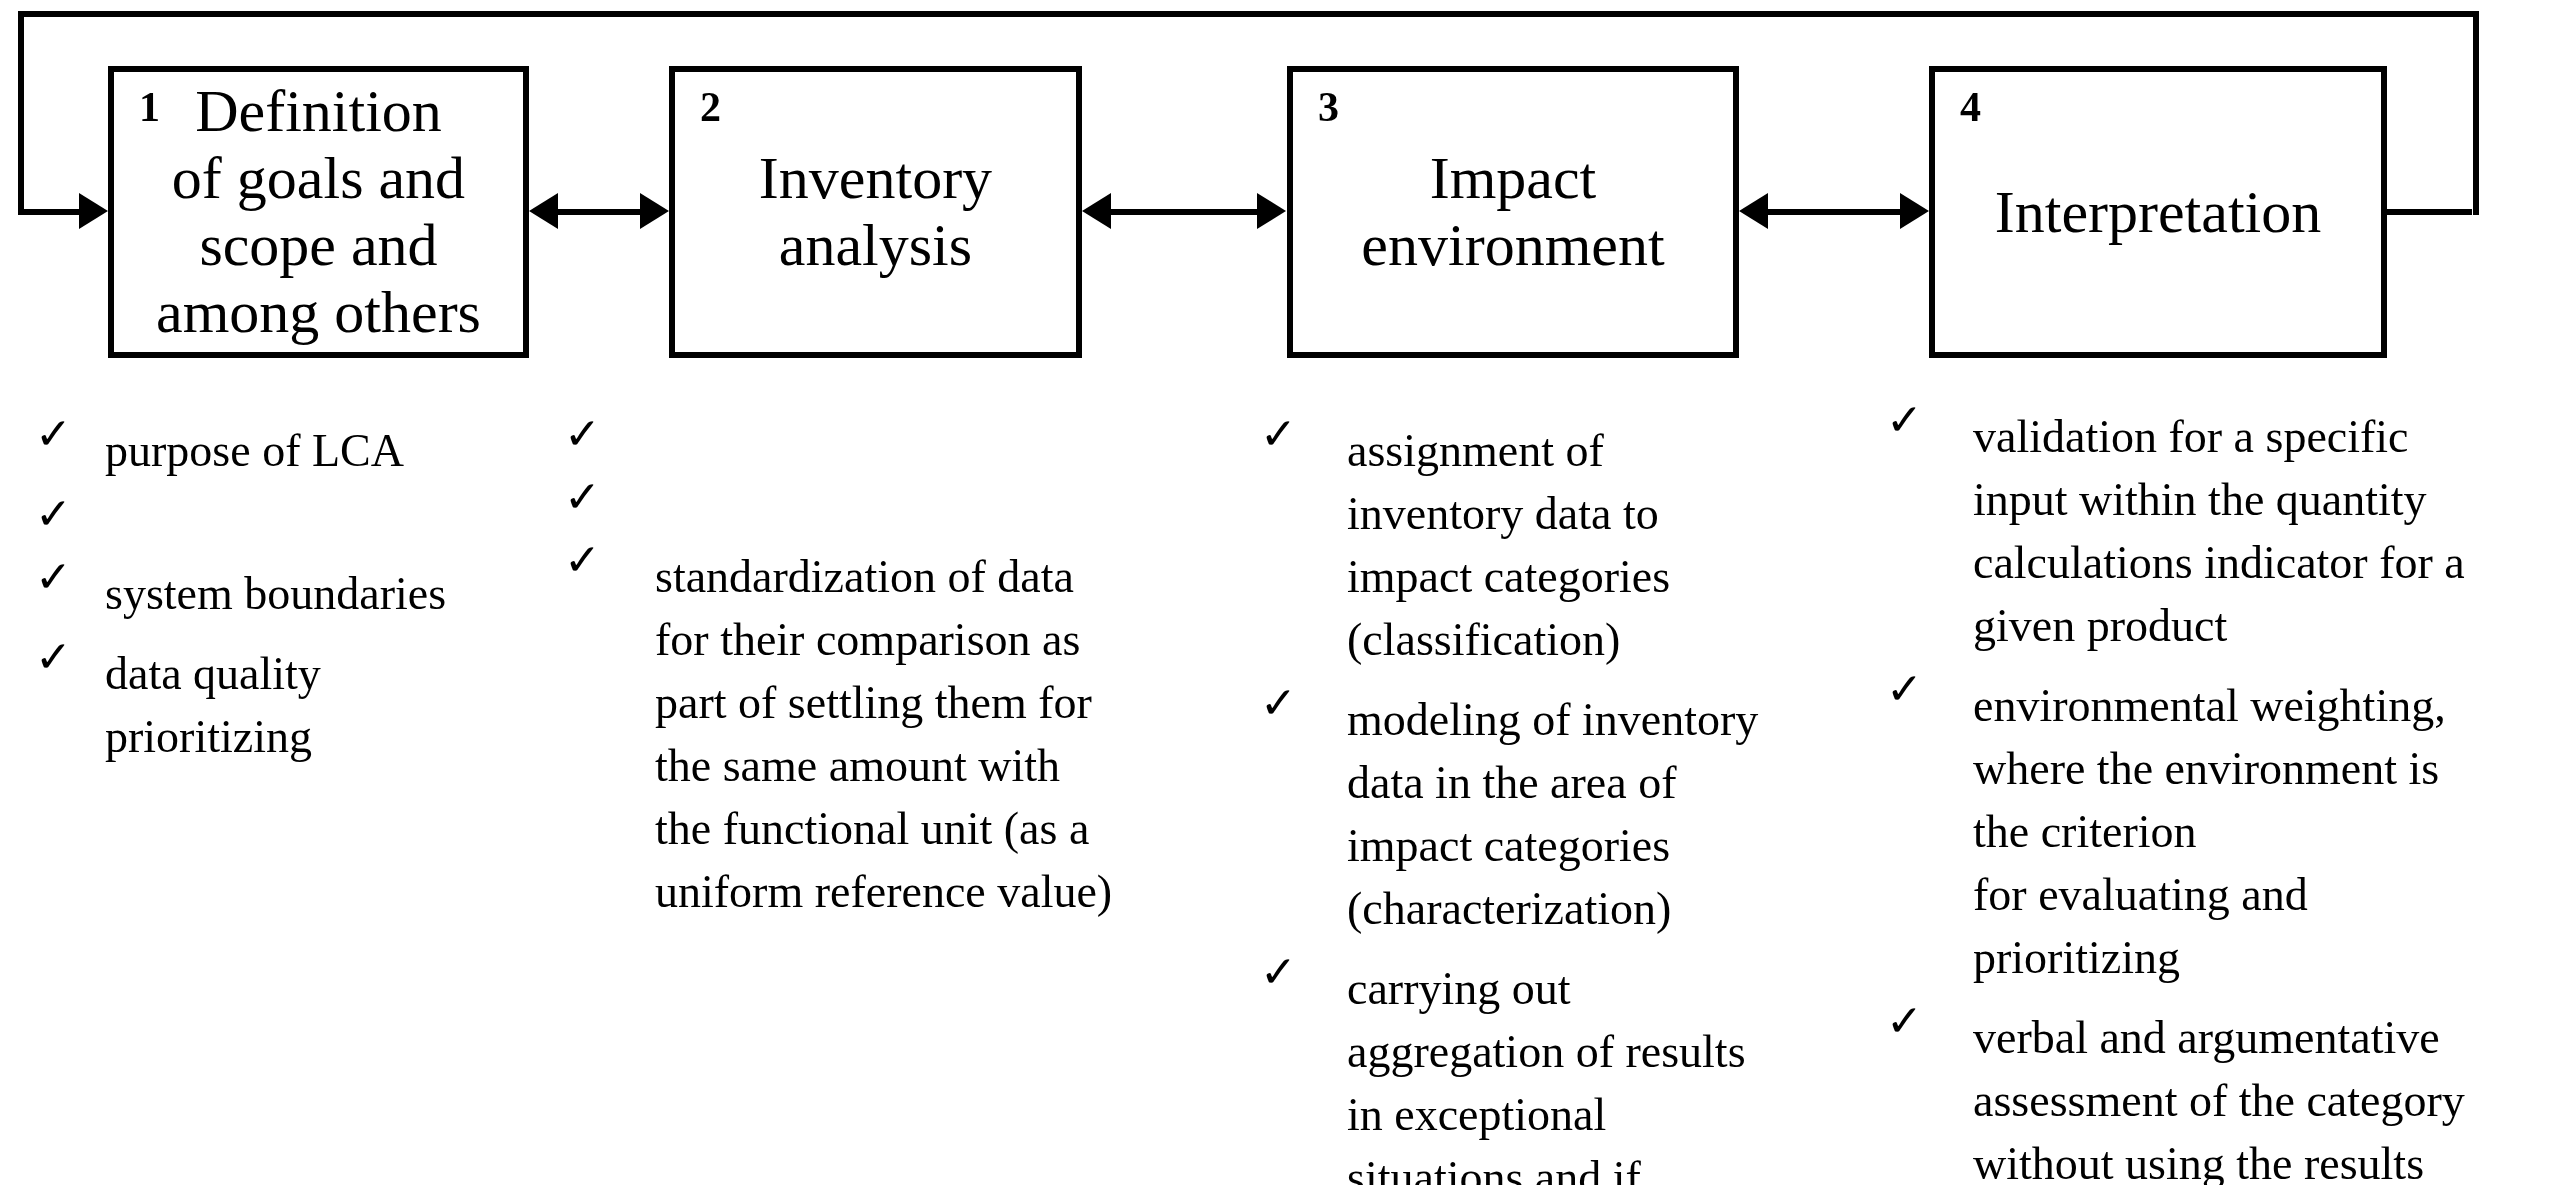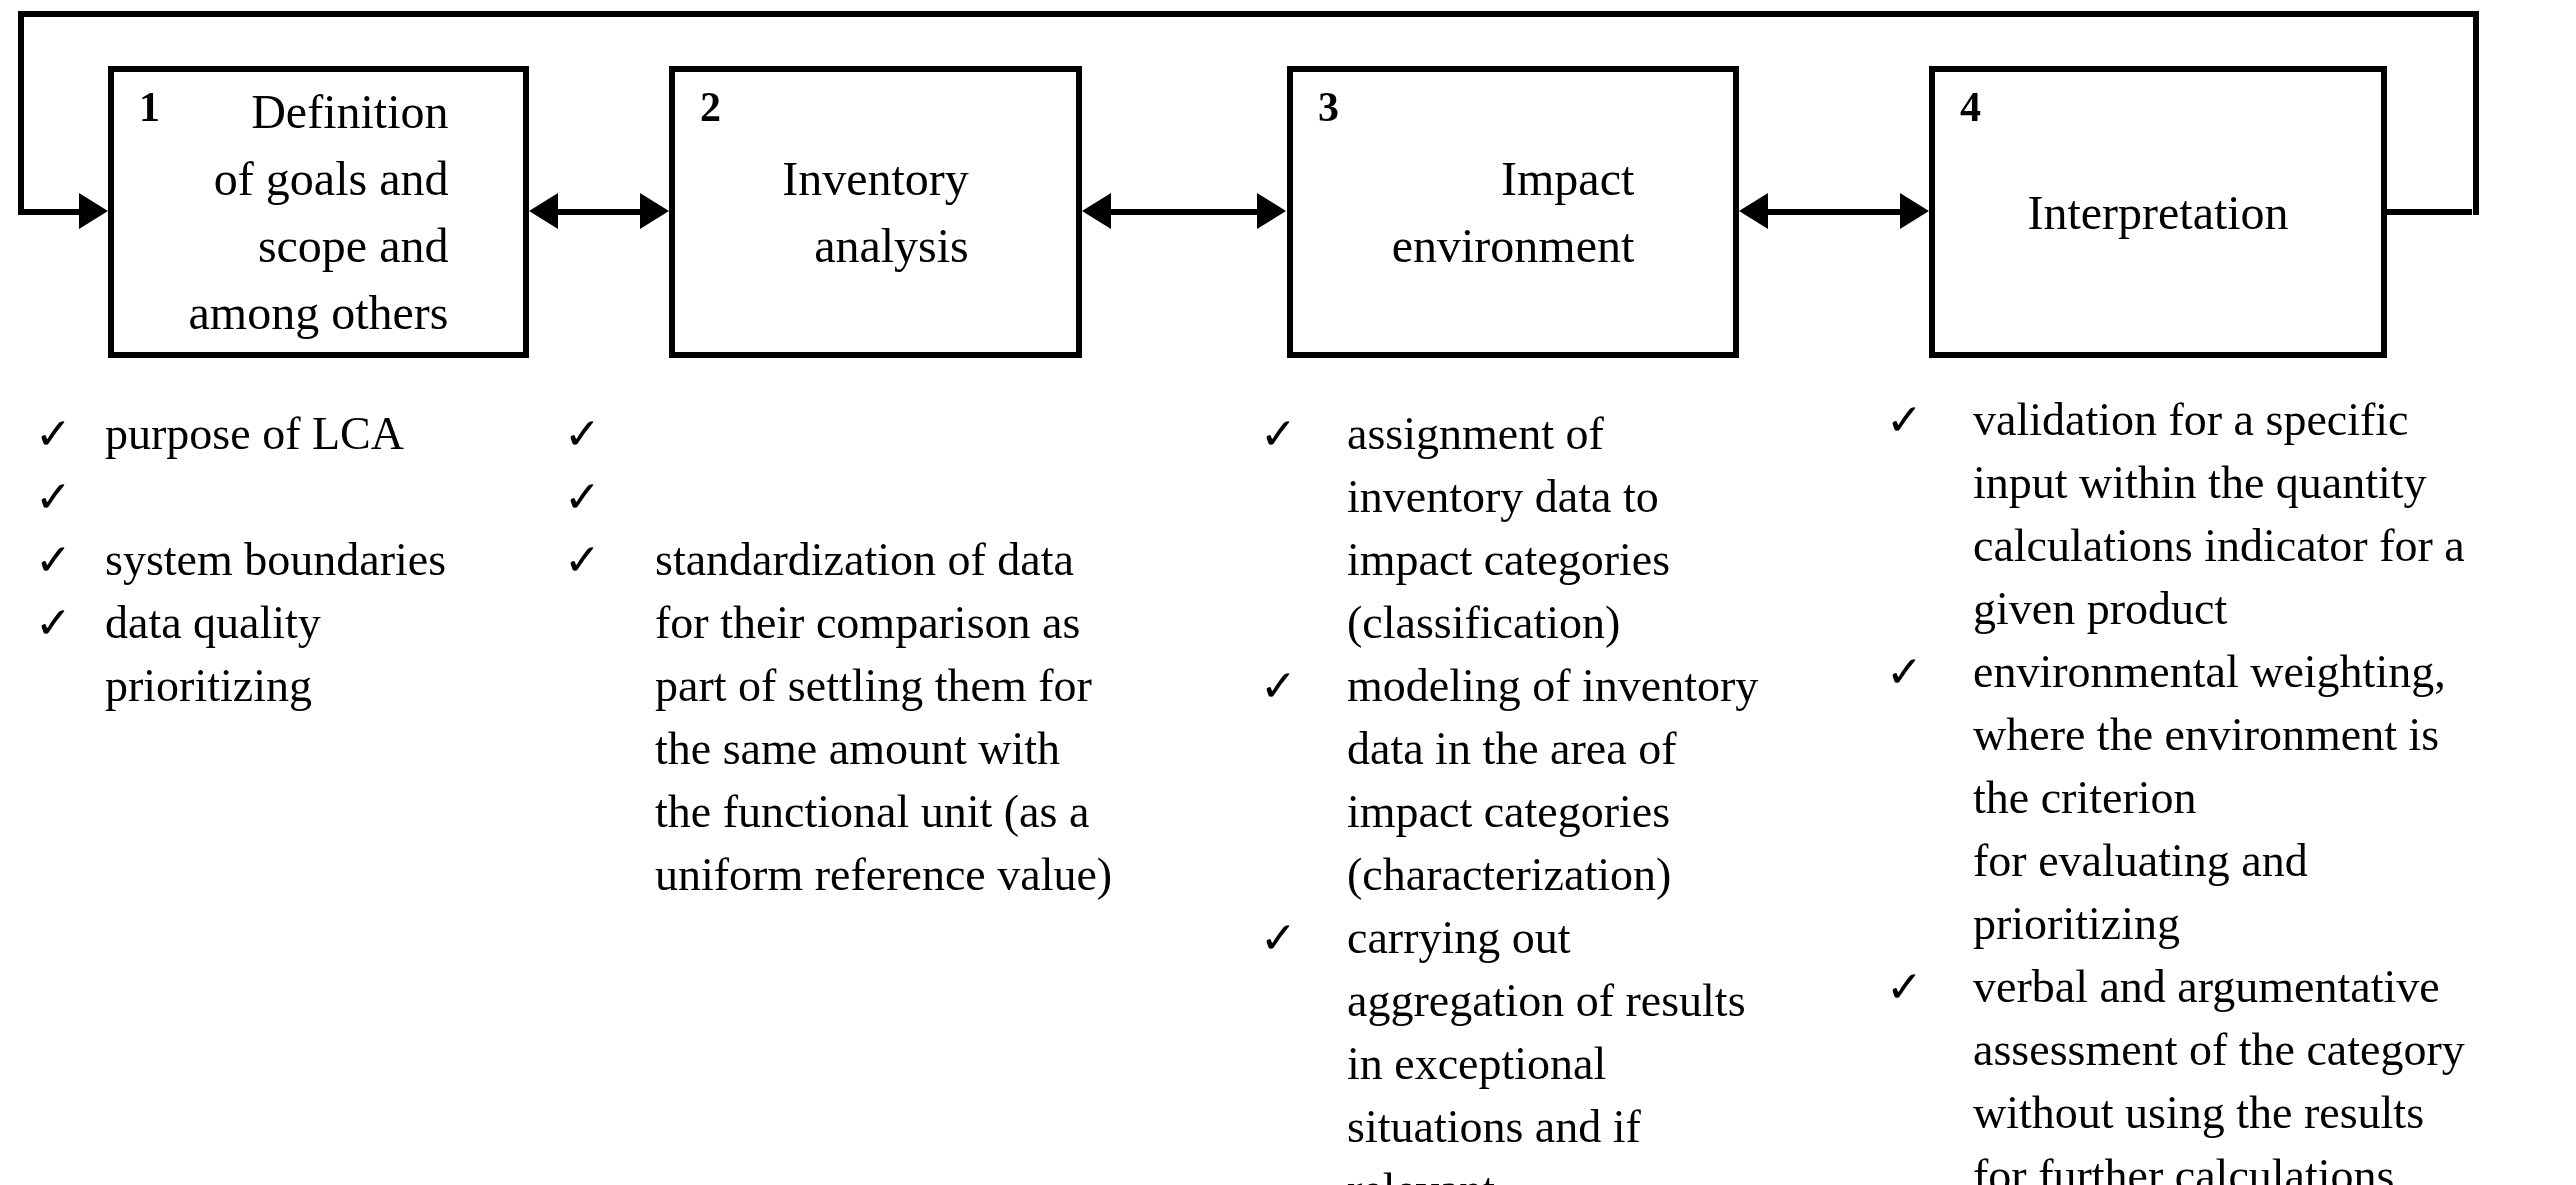--- a/index.html
+++ b/index.html
@@ -35,23 +35,23 @@
   }
   .box .num {
     position: absolute;
     top: 14.4px;
     left: 25px;
     font-size: 42px;
     font-weight: bold;
     line-height: 1;
   }
   .box .title {
-    font-size: 48px;
+    font-size: 60px;
     line-height: 67px;
-    text-align: right;
+    text-align: center;
     white-space: pre-line;
   }
   .box1 { left: 108px;  width: 421px; }
   .box2 { left: 669px; width: 413px; }
   .box3 { left: 1287px; width: 452px; }
   .box4 { left: 1929px; width: 458px; }
   
   .dbl-arrow, .one-arrow {
     position: absolute;
     top: 193px;
@@ -92,20 +92,21 @@
     align-items: flex-start;
   }
   .check {
     font-family: "DejaVu Sans", sans-serif;
     font-size: 44px;
     line-height: 63px;
     flex: 0 0 auto;
   }
   .item-text {
     white-space: pre-line;
+    margin-top: 17px;
   }
   .list1 { left: 35px;   top: 402px; width: 517px; }
   .list1 .check { width: 70px; }
   .list2 { left: 564px;  top: 402px; width: 679px; }
   .list2 .check { width: 91px; }
   .list3 { left: 1260px; top: 402px; width: 613px; }
   .list3 .check { width: 87px; }
   .list4 { left: 1886px; top: 388px; width: 685px; }
   .list4 .check { width: 87px; }
 </style>

